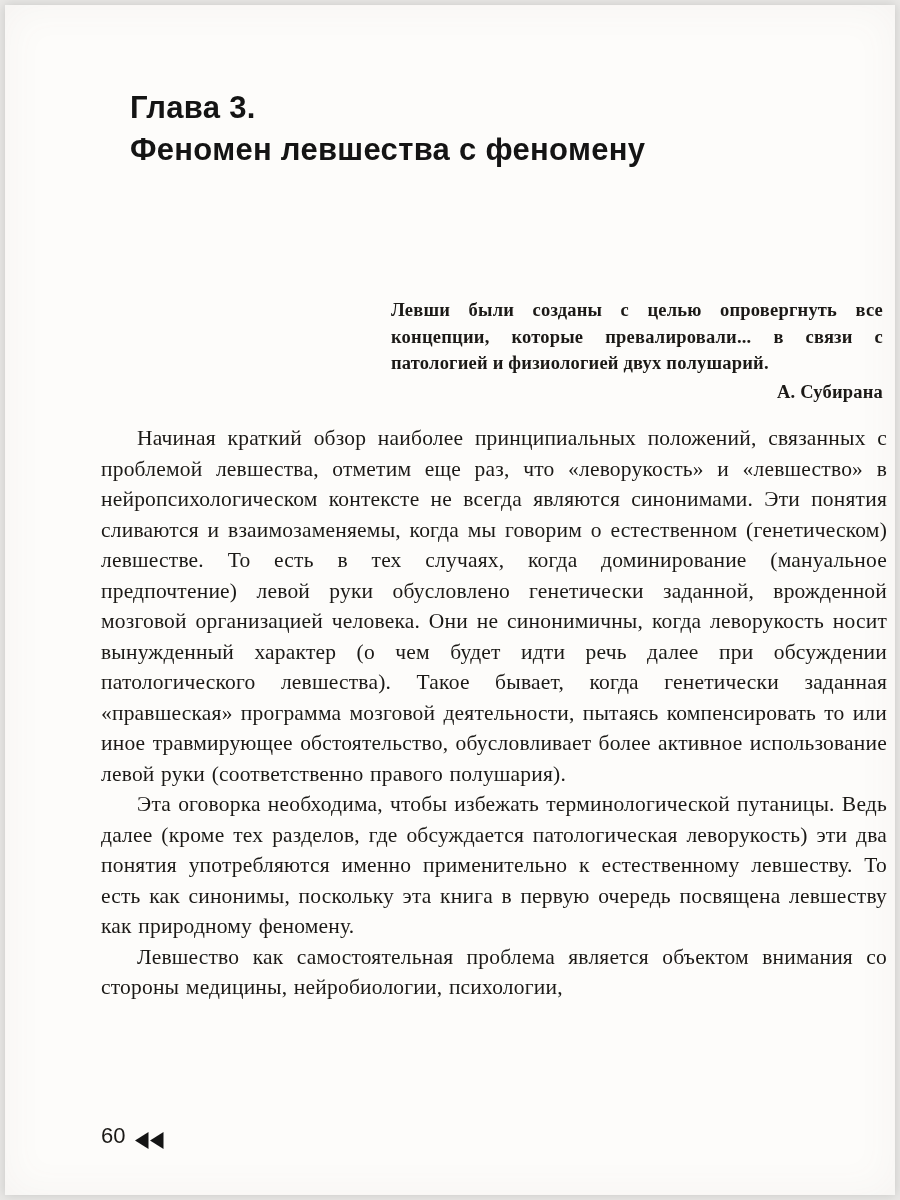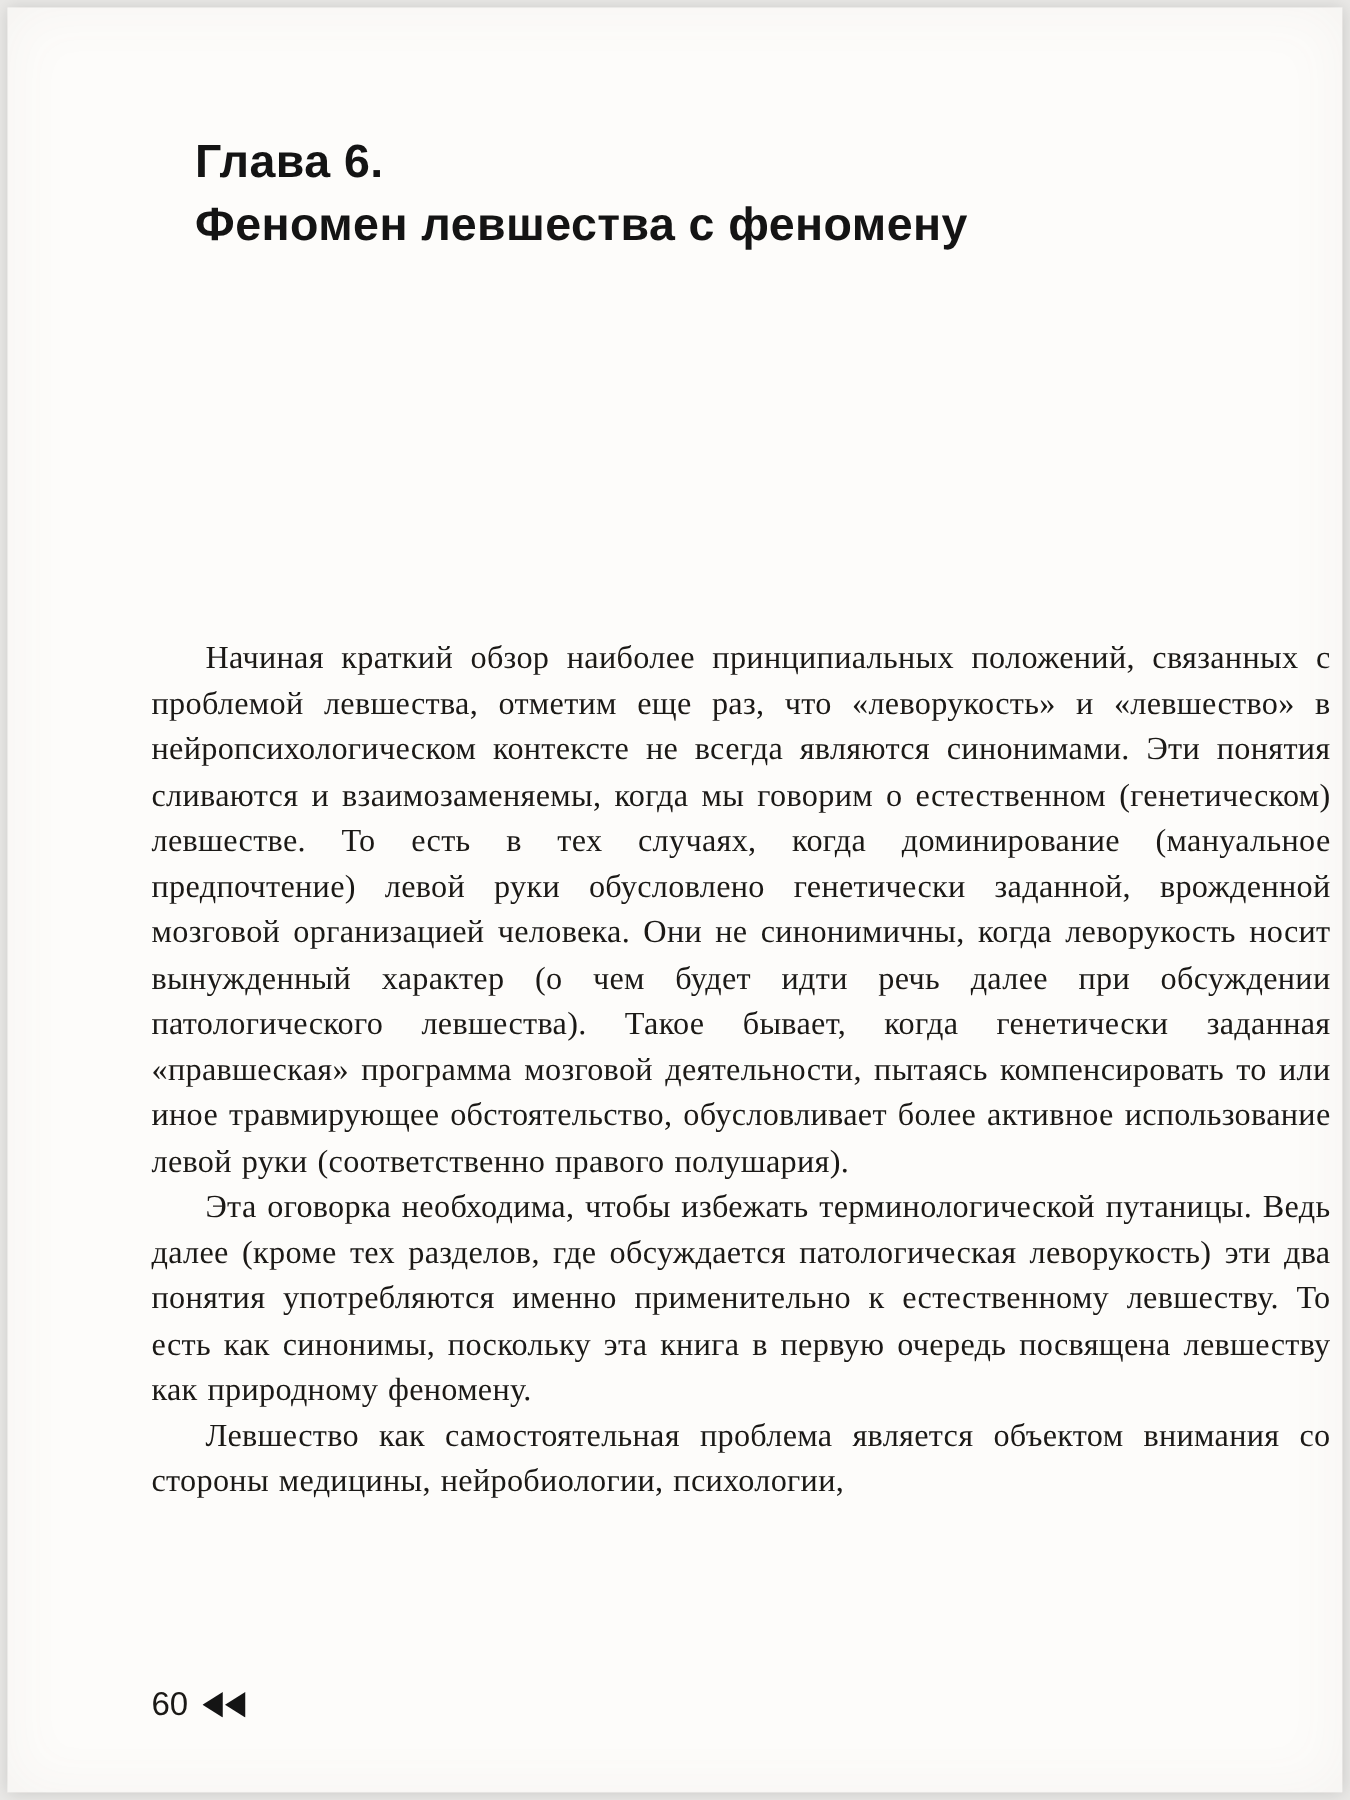--- a/index.html
+++ b/index.html
@@ -68,42 +68,46 @@
     text-align: justify;
     text-indent: 36px;
     letter-spacing: 0.2px;
     word-spacing: 1px;
   }
   .footer {
     position: absolute;
     left: 96px;
     top: 1118px;
     display: flex;
-    align-items: center;
+    align-items: flex-end;
     gap: 10px;
   }
   .page-number {
     font-family: "Liberation Sans", sans-serif;
     font-size: 22px;
     font-weight: 500;
     color: #1b1916;
   }
   .rewind-icon { display: inline-flex; align-items: center; }
   .rewind-icon svg { display: block; }
 </style>
 </head>
 <body>
 
 <div class="page">
 
   <h1 class="chapter-heading">
-    <span class="h-line">Глава 6.</span>
+    <span class="h-line">Глава 3.</span>
     <span class="h-line">Феномен левшества с феномену</span>
   </h1>
 
+  <div class="epigraph">
+    <p class="epigraph-text">Левши были созданы с целью опровергнуть все концепции, которые превалировали... в связи с патологией и физиологией двух полушарий.</p>
+    <p class="epigraph-attribution">А. Субирана</p>
+  </div>
 
   <div class="body-text">
     <p class="para">Начиная краткий обзор наиболее принципиальных положений, связанных с проблемой левшества, отметим еще раз, что «леворукость» и «левшество» в нейропсихологическом контексте не всегда являются синонимами. Эти понятия сливаются и взаимозаменяемы, когда мы говорим о естественном (генетическом) левшестве. То есть в тех случаях, когда доминирование (мануальное предпочтение) левой руки обусловлено генетически заданной, врожденной мозговой организацией человека. Они не синонимичны, когда леворукость носит вынужденный характер (о чем будет идти речь далее при обсуждении патологического левшества). Такое бывает, когда генетически заданная «правшеская» программа мозговой деятельности, пытаясь компенсировать то или иное травмирующее обстоятельство, обусловливает более активное использование левой руки (соответственно правого полушария).</p>
     <p class="para">Эта оговорка необходима, чтобы избежать терминологической путаницы. Ведь далее (кроме тех разделов, где обсуждается патологическая леворукость) эти два понятия употребляются именно применительно к естественному левшеству. То есть как синонимы, поскольку эта книга в первую очередь посвящена левшеству как природному феномену.</p>
     <p class="para">Левшество как самостоятельная проблема является объектом внимания со стороны медицины, нейробиологии, психологии,</p>
   </div>
 
   <div class="footer">
     <span class="page-number">60</span>
     <span class="rewind-icon">

